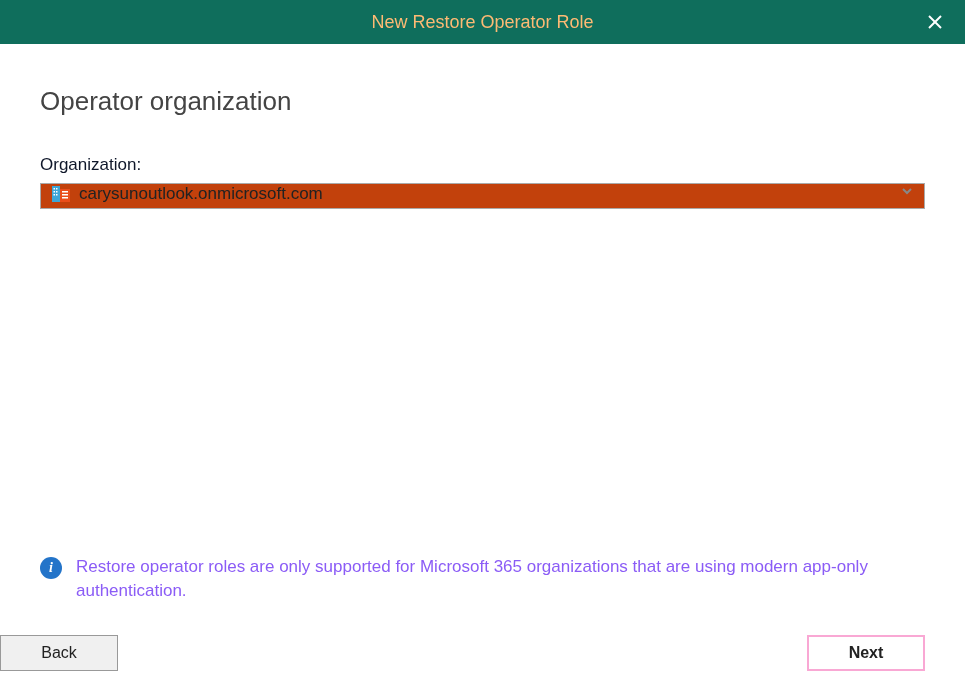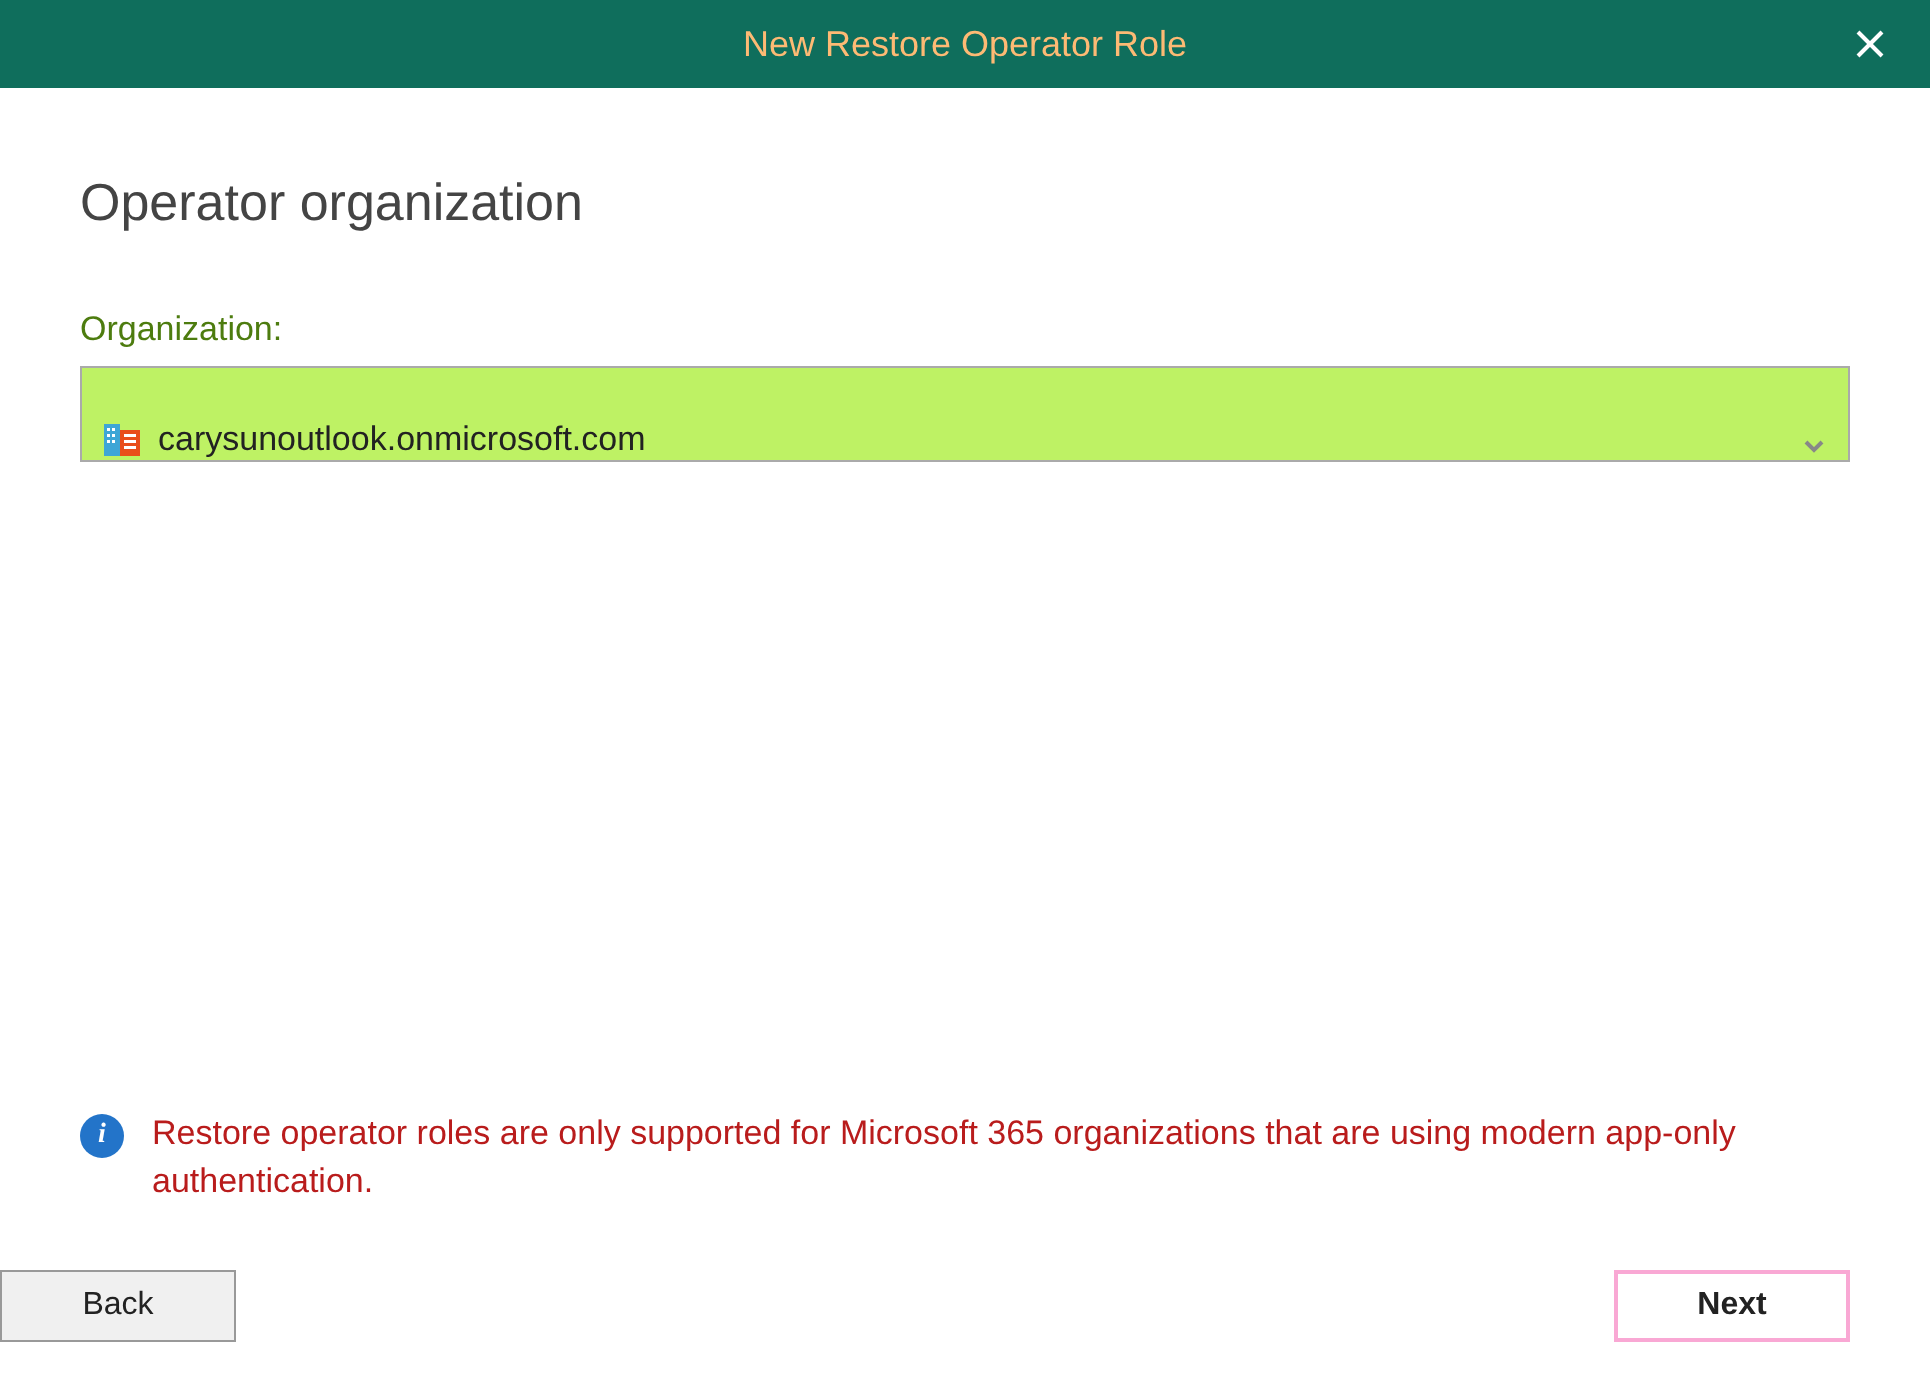--- a/index.html
+++ b/index.html
@@ -50,31 +50,31 @@
     }
     .page-title {
       font-size: 26px;
       color: #444;
       font-weight: 400;
       margin-top: 42px;
       margin-bottom: 38px;
     }
     .field-label {
       font-size: 17px;
-      color: #4d7c0f;
+      color: #0f172a;
       margin-bottom: 8px;
     }
     .dropdown {
       border: 1px solid #aaa;
-      height: 48px;
-      display: flex;
-      align-items: flex-end;
+      height: 26px;
+      display: flex;
+      align-items: flex-start;
       padding: 0 10px;
       cursor: pointer;
-      background: #bef264;
+      background: #c2410c;
       position: relative;
     }
     .dropdown-icon {
       margin-right: 8px;
       flex-shrink: 0;
     }
     .dropdown-value {
       font-size: 17px;
       color: #222;
       flex: 1;
@@ -111,21 +111,21 @@
     .info-icon span {
       color: #fff;
       font-family: Georgia, serif;
       font-style: italic;
       font-weight: bold;
       font-size: 14px;
       line-height: 1;
     }
     .info-text {
       font-size: 17px;
-      color: #b91c1c;
+      color: #8b5cf6;
       line-height: 1.45;
     }
     .button-bar {
       height: 62px;
       border-top: 0;
       display: flex;
       justify-content: space-between;
       align-items: center;
       gap: 18px;
       padding: 0 40px 12px 0;

